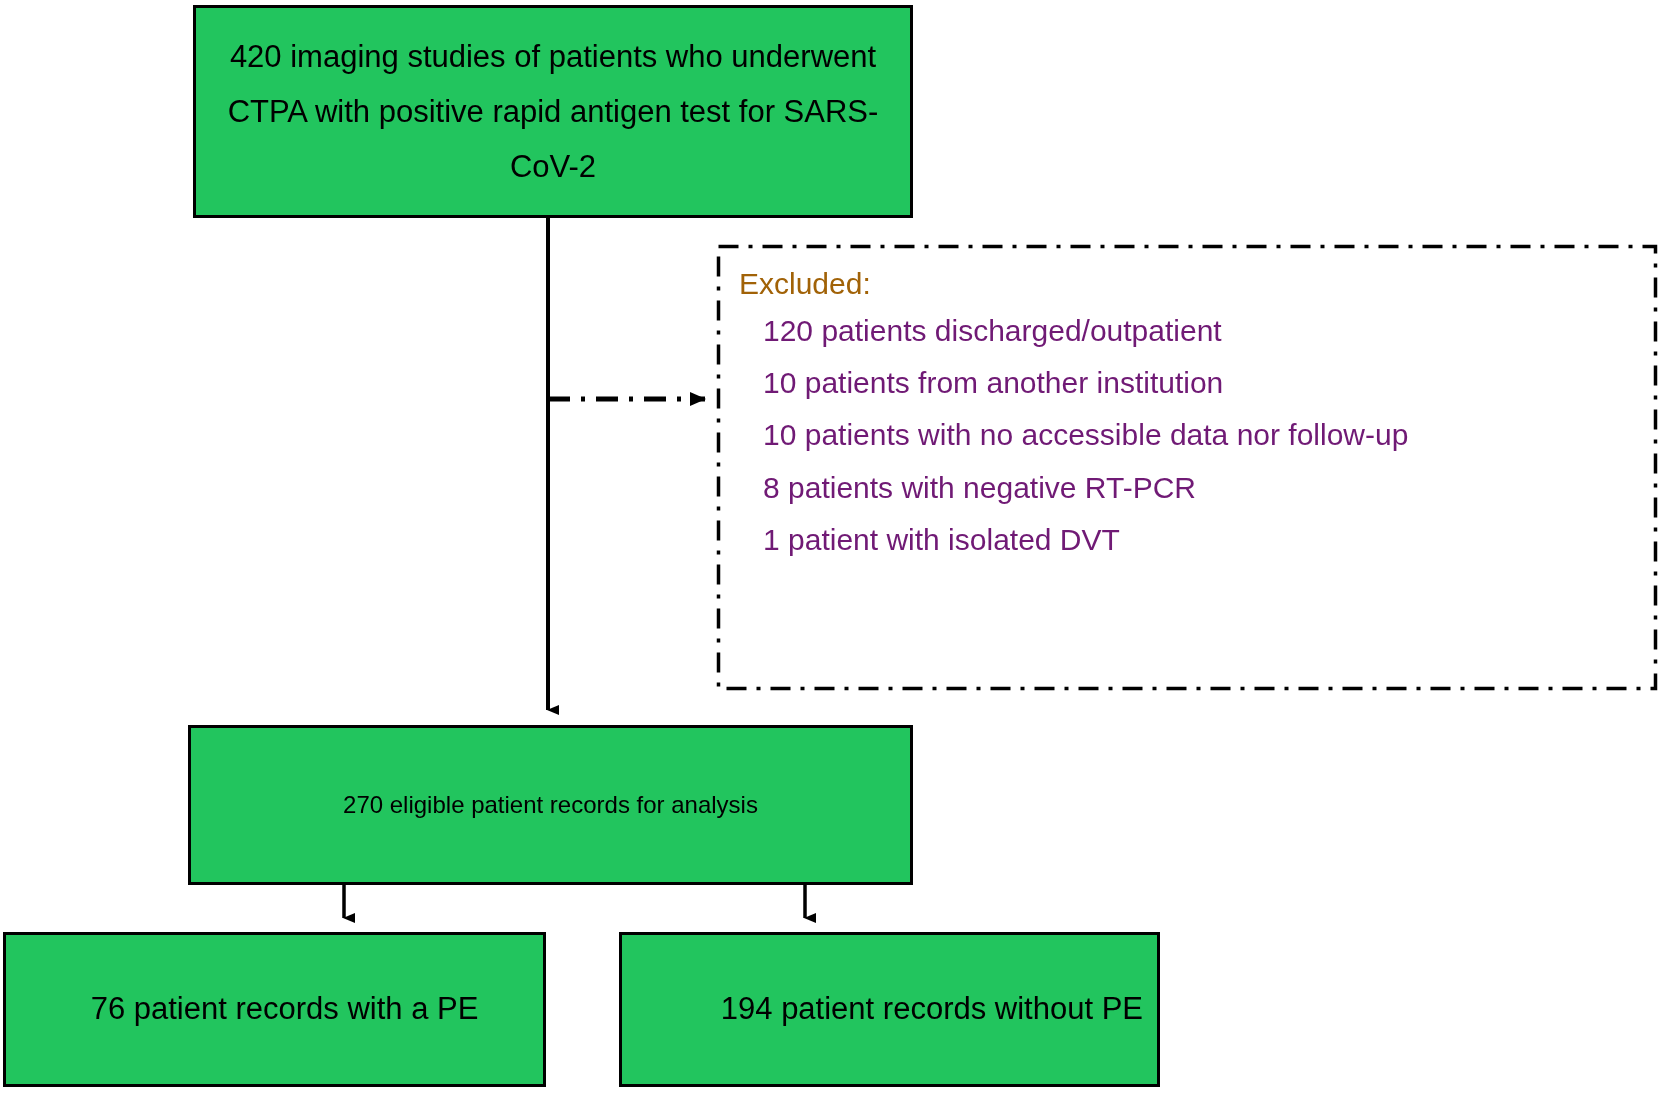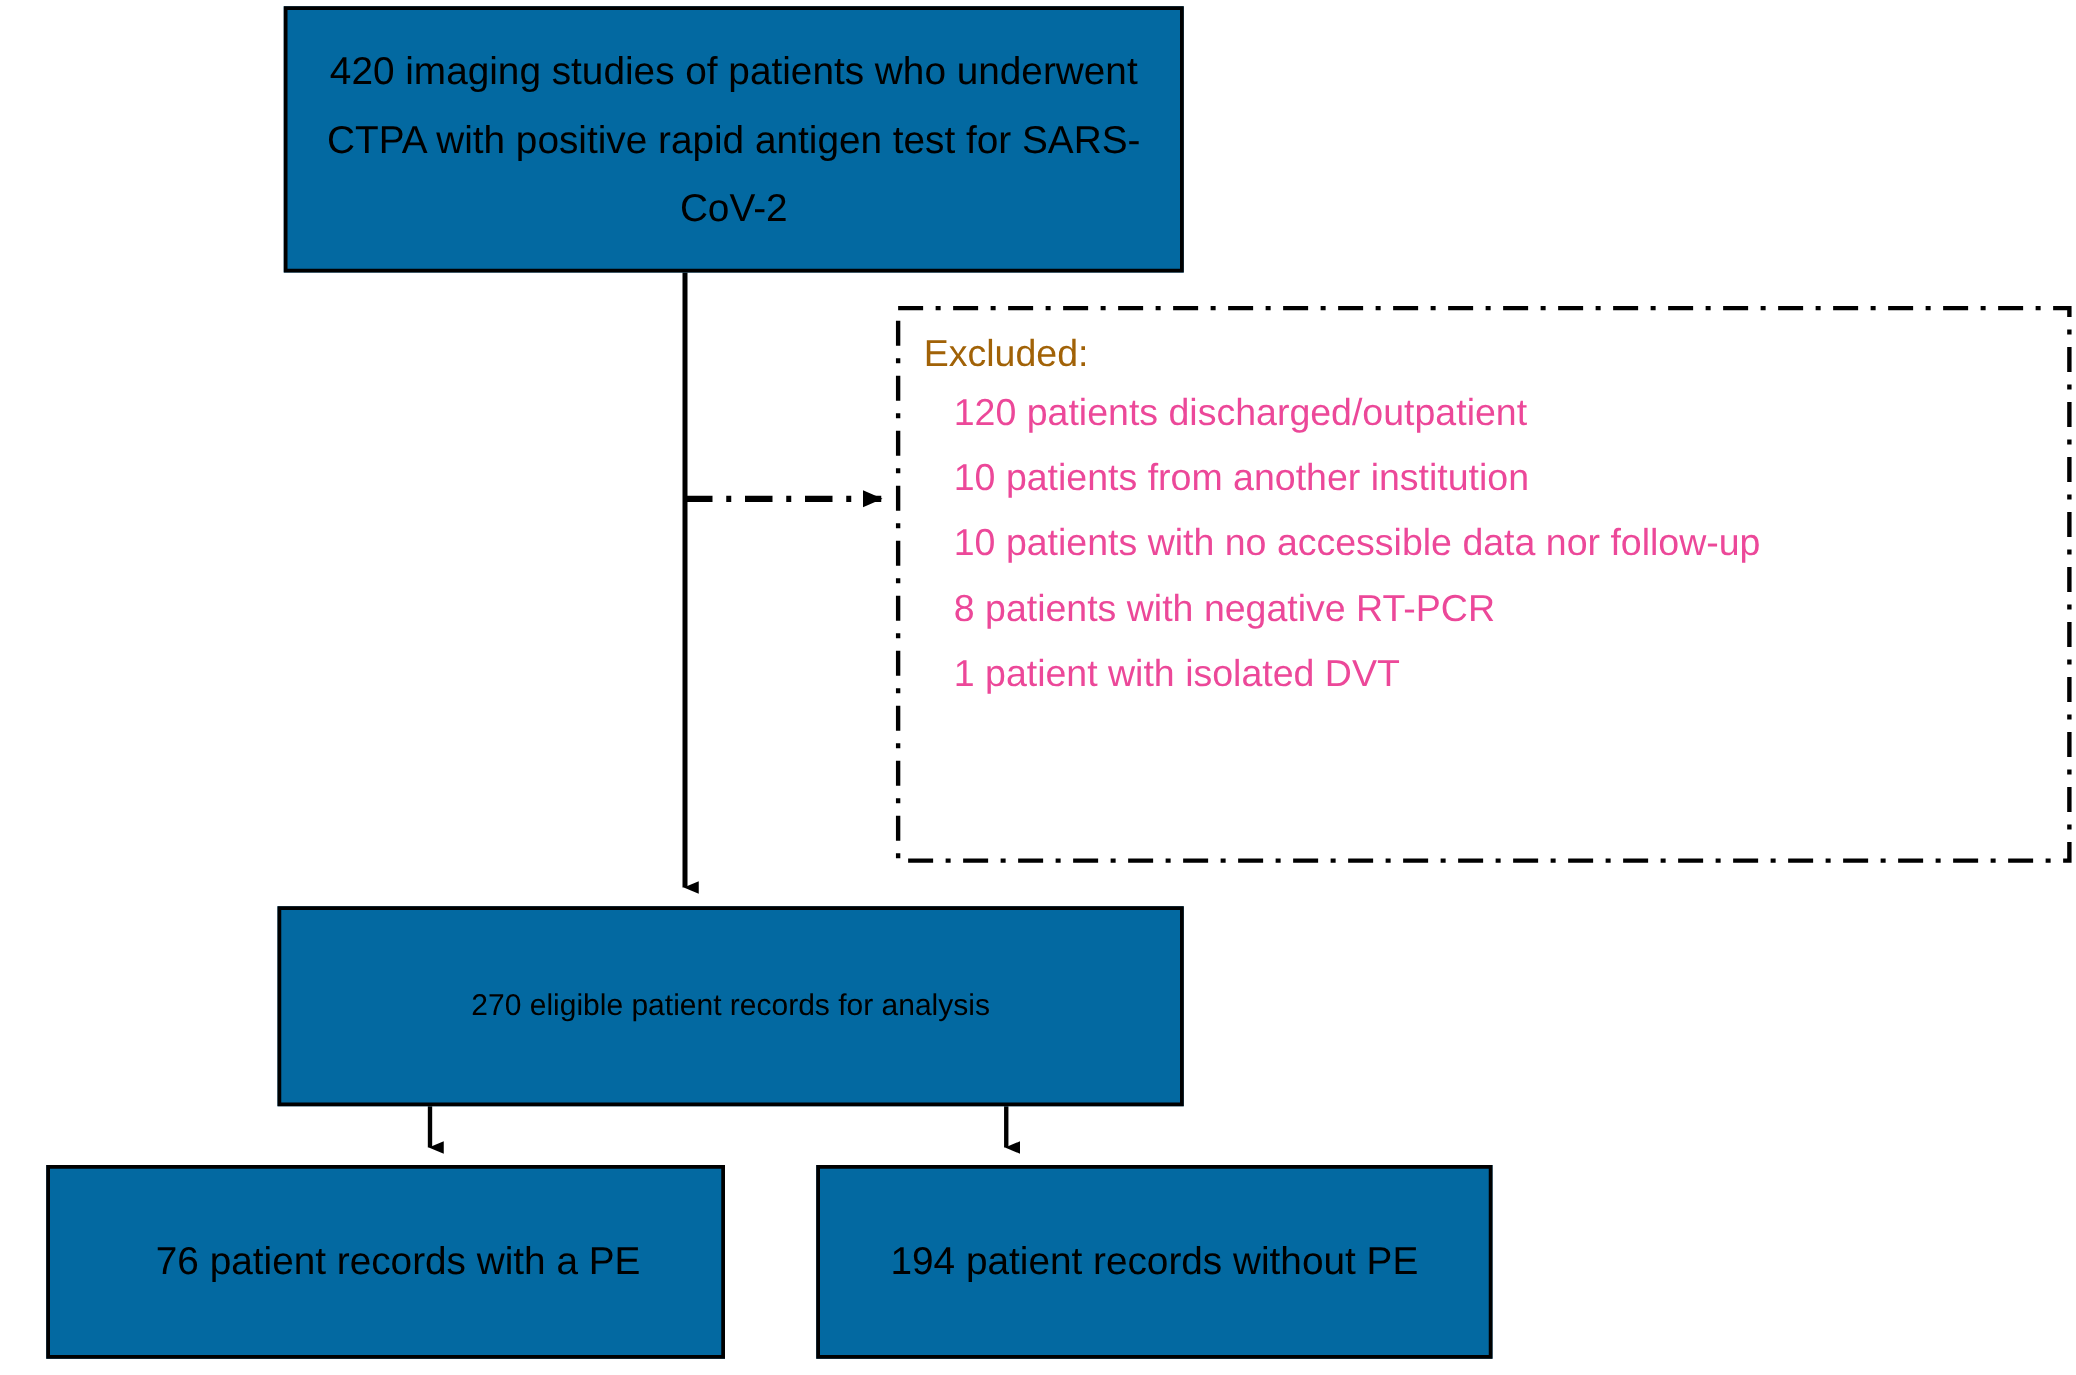--- a/index.html
+++ b/index.html
@@ -23,26 +23,25 @@
     position: absolute;
     left: 0;
     top: 0;
     width: 1661px;
     height: 1100px;
     pointer-events: none;
   }
   .node-box {
     position: absolute;
     box-sizing: border-box;
-    background: #0369a1;
+    background: #22c55e;
     display: flex;
     align-items: center;
     justify-content: center;
     text-align: center;
-    margin-left: 34px;
   }
   .node-box.solid {
     border: 3px solid #000000;
   }
   .node-text {
     display: block;
     width: 100%;
     padding: 0 14px;
     box-sizing: border-box;
     font-size: 30px;
@@ -79,21 +78,21 @@
     color: #a16207;
   }
   #excluded-list {
     list-style: none;
     margin: 0;
     padding: 0 0 0 24px;
   }
   #excluded-list li {
     font-size: 30px;
     line-height: 1.74;
-    color: #ec4899;
+    color: #701a75;
     white-space: nowrap;
   }
 
   #box-eligible {
     left: 188px;
     top: 725px;
     width: 725px;
     height: 160px;
   }
   #box-eligible .node-text {
@@ -106,20 +105,21 @@
     top: 932px;
     width: 543px;
     height: 155px;
     padding-left: 20px;
   }
   #box-pe-negative {
     left: 619px;
     top: 932px;
     width: 541px;
     height: 155px;
+    text-align: right;
   }
   #box-pe-positive .node-text,
   #box-pe-negative .node-text {
     font-size: 31px;
     line-height: 1.82;
   }
 </style>
 </head>
 <body>
 

